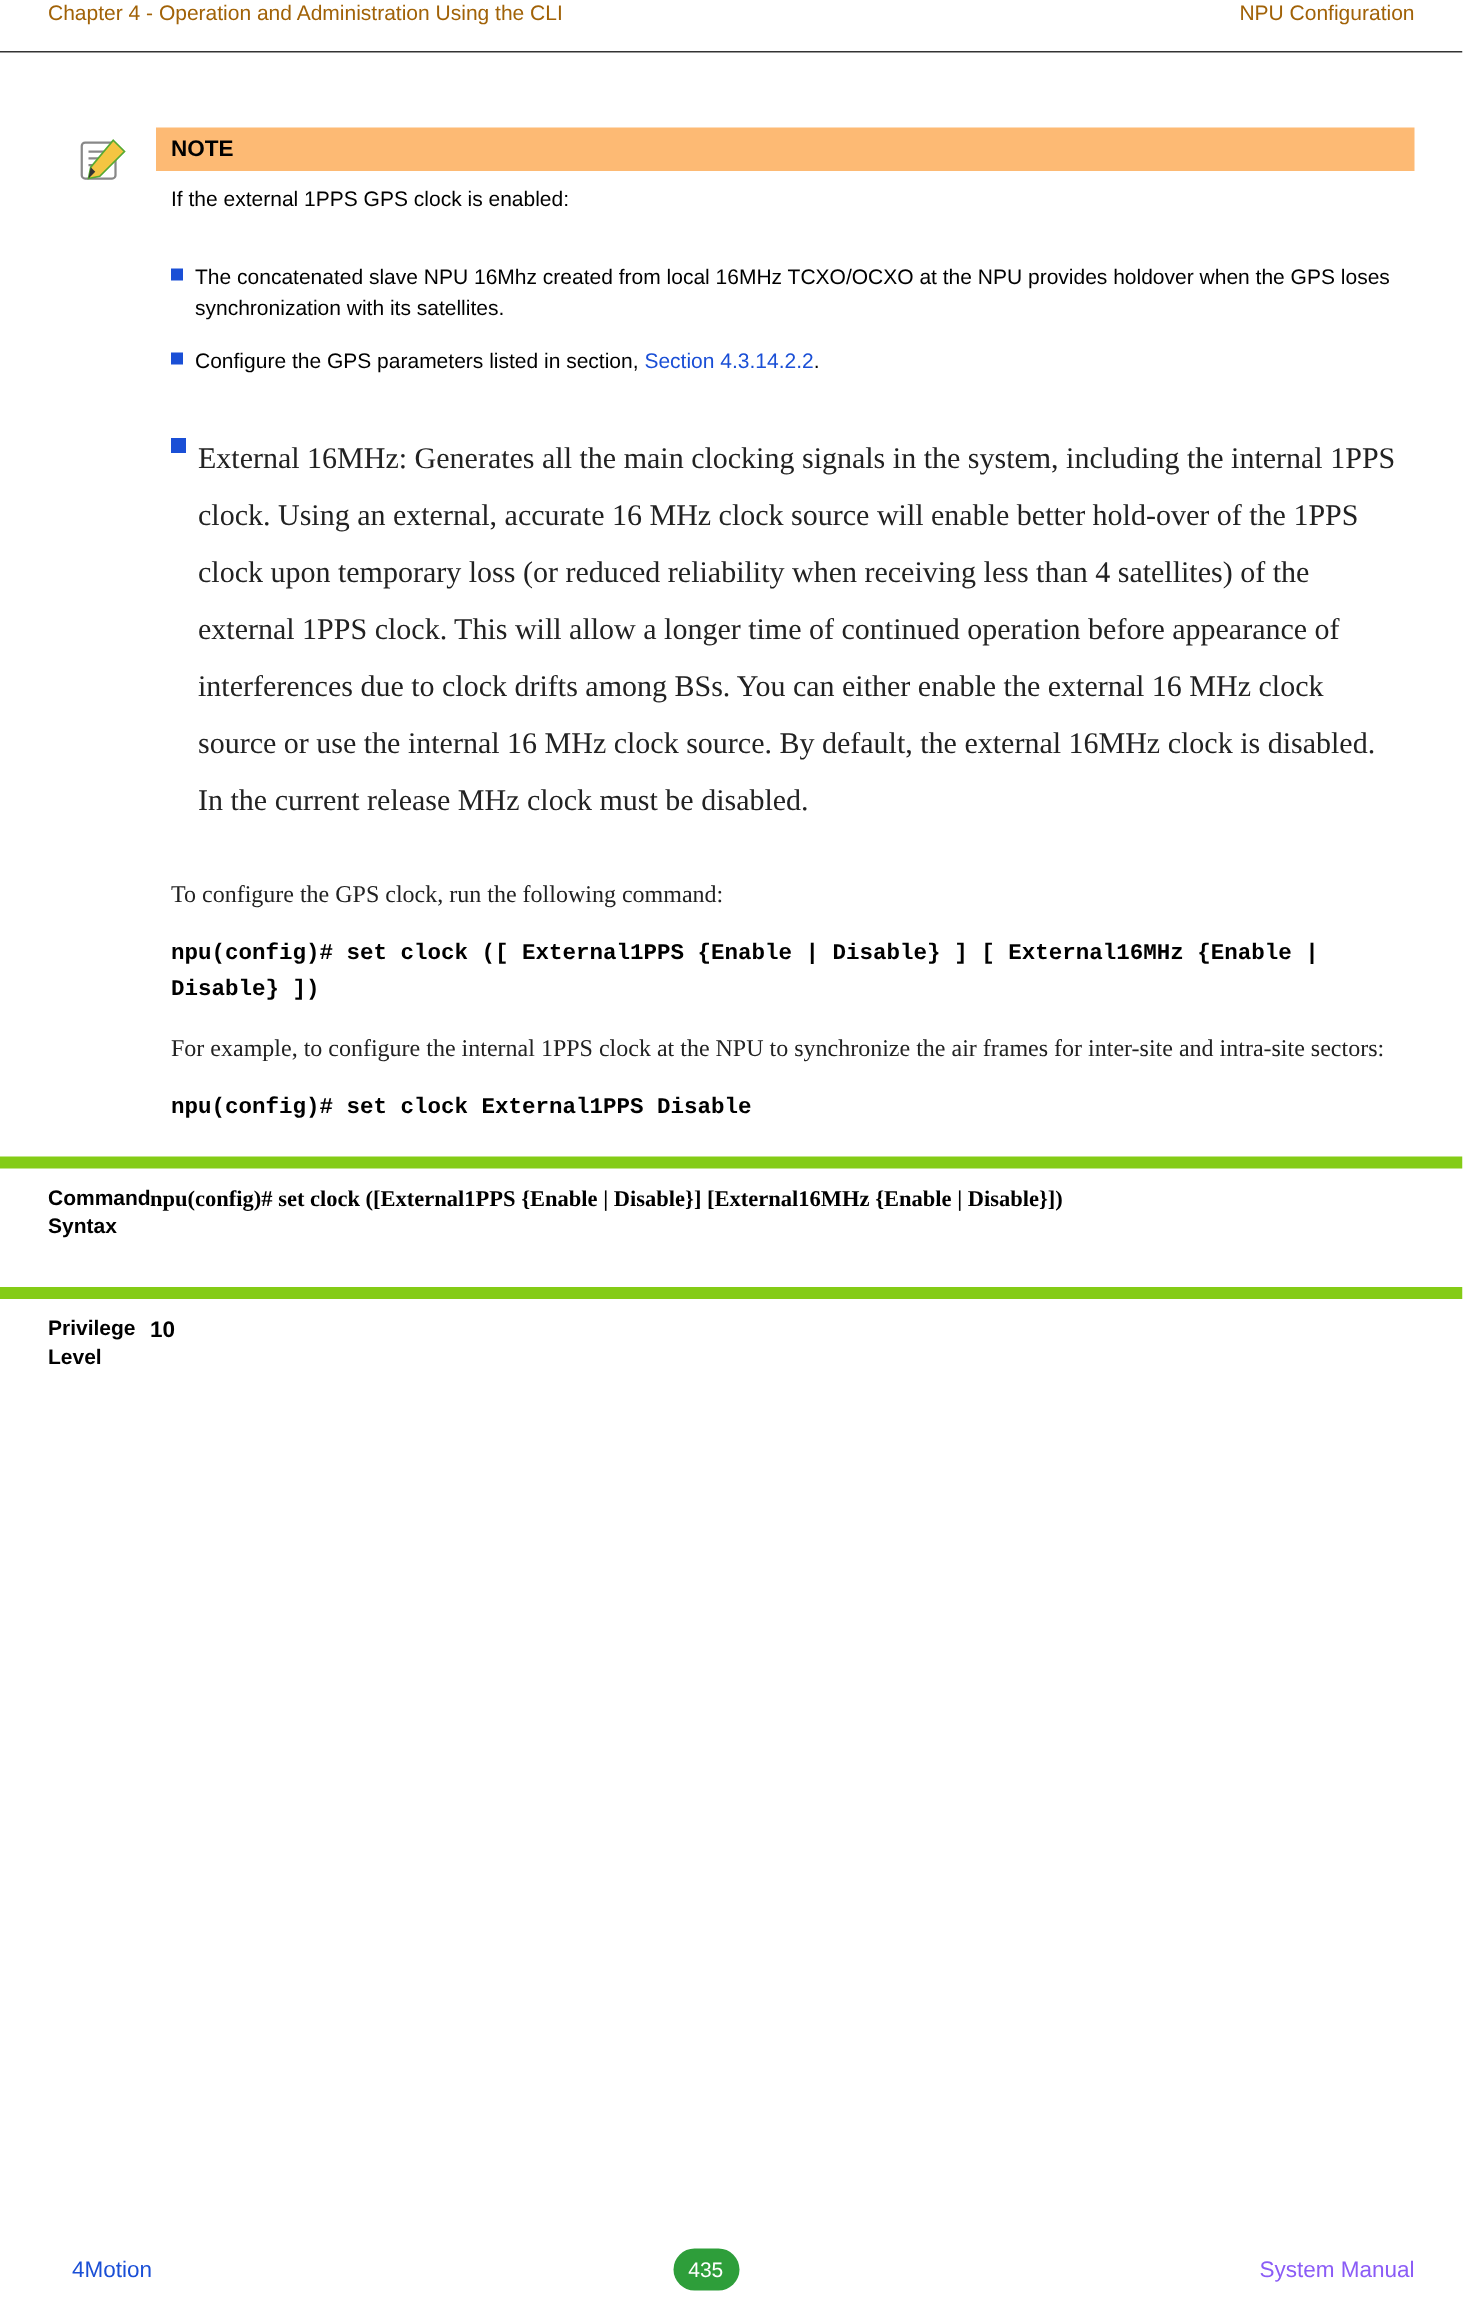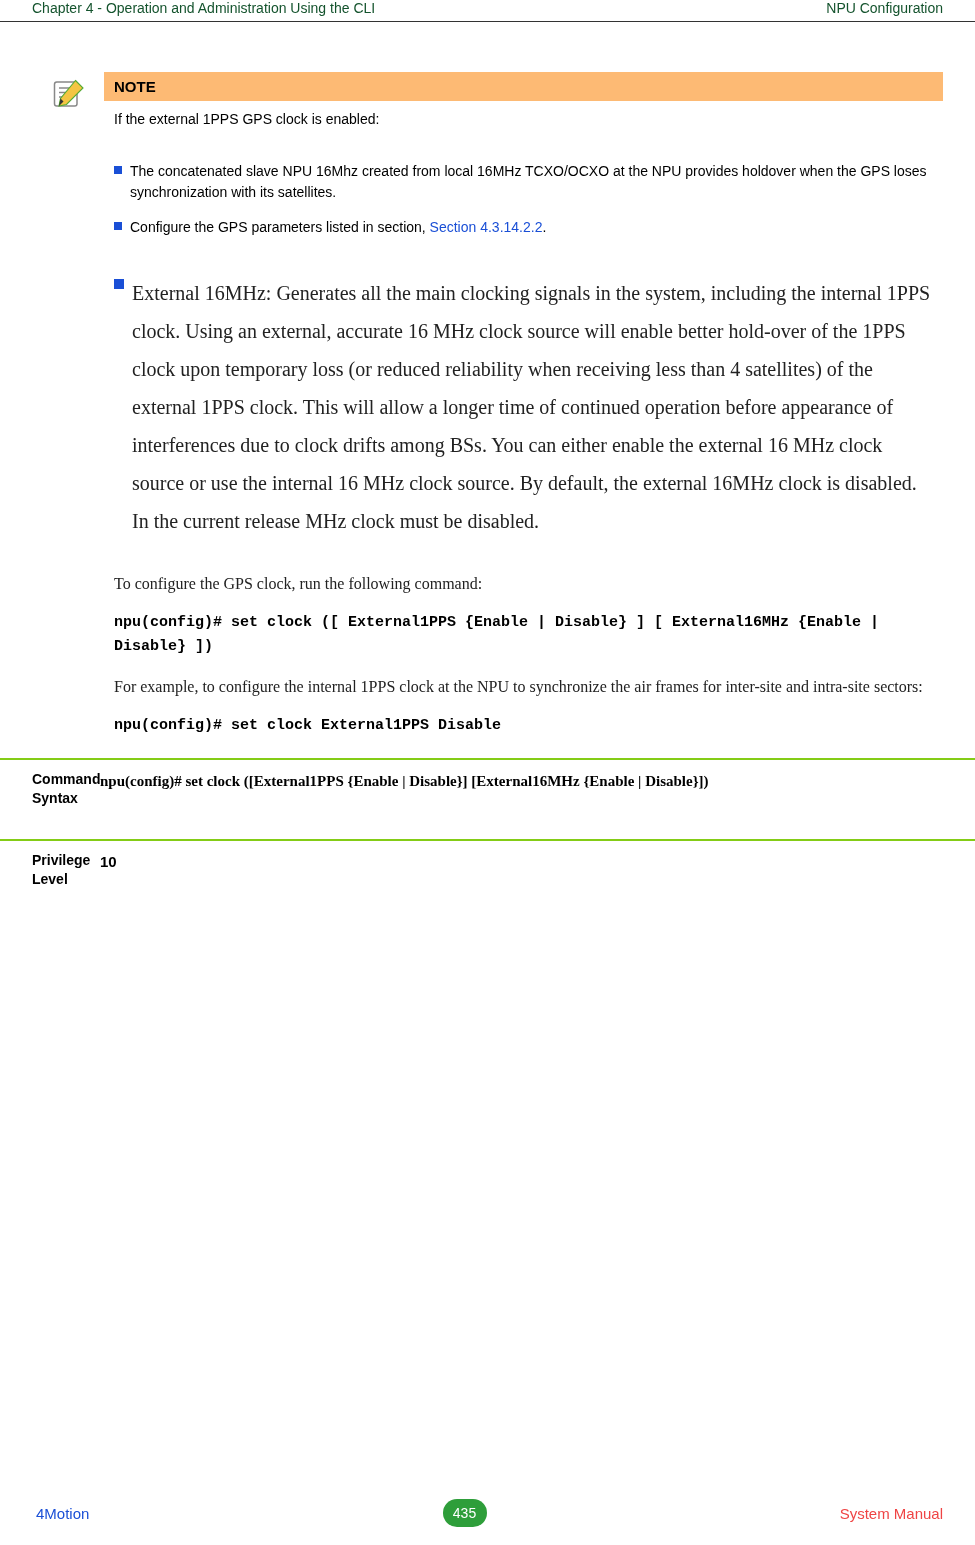--- a/index.html
+++ b/index.html
@@ -1,39 +1,39 @@
 <!DOCTYPE html>
 <html><head>
 <meta charset="utf-8">
 <style>
   * { box-sizing: border-box; margin: 0; padding: 0; }
   body { width: 975px; height: 1545px; background: #fff; font-family: Arial, Helvetica, sans-serif; position: relative; color: #000; }
-  .header { display: flex; justify-content: space-between; padding: 0 32px; font-size: 14px; color: #14532d; height: 22px; align-items: flex-start; border-bottom: 1px solid #333; margin-bottom: 50px; }
+  .header { display: flex; justify-content: space-between; padding: 0 32px; font-size: 14px; color: #a16207; height: 35px; align-items: flex-start; border-bottom: 1px solid #333; margin-bottom: 50px; }
   .content { padding: 0 32px 0 32px; }
   .note-row { display: flex; align-items: flex-start; margin-bottom: 22px; }
   .note-icon { width: 72px; flex-shrink: 0; padding-top: 4px; display:flex; justify-content:center;}
   .note-body { flex: 1; }
   .note-banner { background: #fdba74; padding: 6px 10px; font-weight: bold; font-size: 15px; margin-bottom: 10px; }
   .note-text { font-size: 14px; padding: 0 10px; margin-bottom: 34px; }
   .sq-bullet { display:inline-block; width:10px; height:10px; background:#1a4fd6; vertical-align:middle; margin-right:8px; flex-shrink:0; margin-top:5px;}
   .sq-bullet-sm { display:inline-block; width:8px; height:8px; background:#1a4fd6; vertical-align:middle; margin-right:8px; flex-shrink:0; margin-top:5px;}
   .bullet-row { display:flex; align-items:flex-start; padding:0 10px; margin-bottom:14px; font-size:14px; line-height:1.5;}
   .link { color:#1a4fd6; }
   .main-bullet-row { display:flex; align-items:flex-start; padding:0 10px 0 82px; margin-bottom:30px;}
   .main-bullet-text { font-family: Georgia, 'Times New Roman', serif; font-size:20px; line-height:1.9; color:#222; }
   .body-serif { font-family: Georgia, 'Times New Roman', serif; font-size:16px; line-height:1.8; color:#222; padding-left:82px; padding-right:20px; margin-bottom:12px;}
   .mono { font-family: 'Courier New', monospace; font-size:15px; font-weight:bold; line-height:1.6; padding-left:82px; padding-right:20px; margin-bottom:14px; color:#000;}
   .table-wrap { margin-top:20px; padding-left:0; }
-  .trow { display:flex; border-top:2px solid #84cc16; padding:10px 0 30px 0; }
+  .trow { display:flex; border-top:8px solid #84cc16; padding:10px 0 30px 0; }
   .tlabel { width:100px; font-weight:bold; font-size:14px; flex-shrink:0; padding-left:32px; line-height:1.4;}
   .tval { flex:1; font-family:Liberation Serif, serif; font-size:15px; font-weight:bold; line-height:1.5; padding-right:30px;}
   .tval.plain { font-family: Arial, sans-serif; font-weight:bold; }
-  .footer { position:absolute; bottom:18px; left:4px; right:0; display:flex; align-items:center; justify-content:space-between; padding:0 32px; font-size:15px;}
+  .footer { position:absolute; bottom:18px; left:16px; right:0; display:flex; align-items:center; justify-content:space-between; padding:0 32px; font-size:15px;}
   .footer .brand { color:#1a4fd6; }
-  .footer .sysman { color:#ef4444; }
+  .footer .sysman { color:#8b5cf6; }
   .page-badge { background:#2e9e3a; color:#fff; width:44px; height:28px; border-radius:14px; display:flex; align-items:center; justify-content:center; font-size:14px; position:relative;}
   .pencil-icon svg { width:36px; height:36px; }
 </style>
 </head>
 <body>
 
 <div class="header">
   <span>Chapter 4 - Operation and Administration Using the CLI</span>
   <span>NPU Configuration</span>
 </div>

